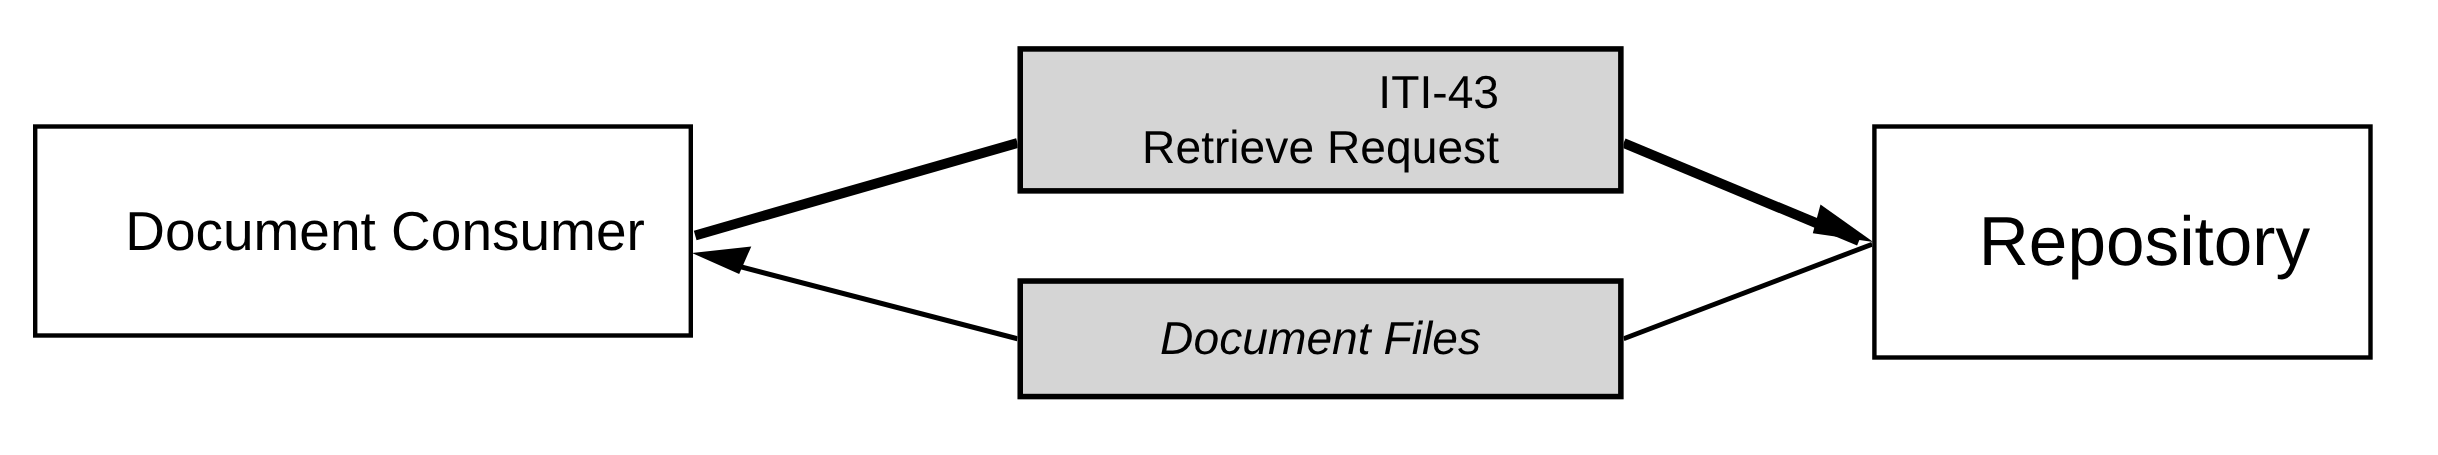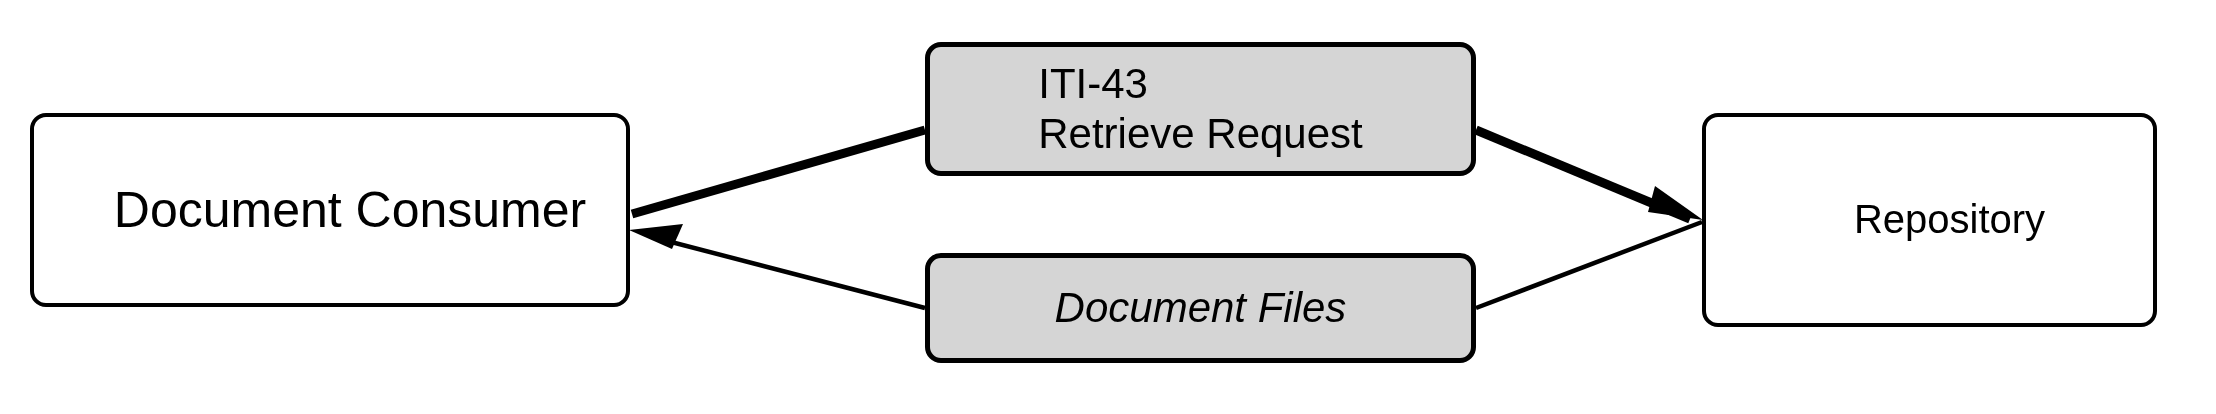--- a/index.html
+++ b/index.html
@@ -23,25 +23,24 @@
     top: 0;
     width: 2216px;
     height: 414px;
   }
   .node {
     position: absolute;
     box-sizing: border-box;
     display: flex;
     align-items: center;
     justify-content: center;
-    text-align: left;
+    text-align: right;
     color: #000000;
     line-height: 1.18;
     white-space: pre-line;
-    border-radius: 16px;
   }
   .node-actor {
     background: #ffffff;
     border: 4px solid #000000;
     padding-left: 40px;
   }
   .node-message {
     background: #d5d5d5;
     border: 5px solid #000000;
   }
@@ -51,21 +50,21 @@
     top: 113px;
     width: 600px;
     height: 194px;
     font-size: 50px;
   }
   #node-repository {
     left: 1702px;
     top: 113px;
     width: 455px;
     height: 214px;
-    font-size: 40px;
+    font-size: 63px;
   }
   #node-iti43 {
     left: 925px;
     top: 42px;
     width: 551px;
     height: 134px;
     font-size: 42px;
   }
   #node-document-files {
     left: 925px;

